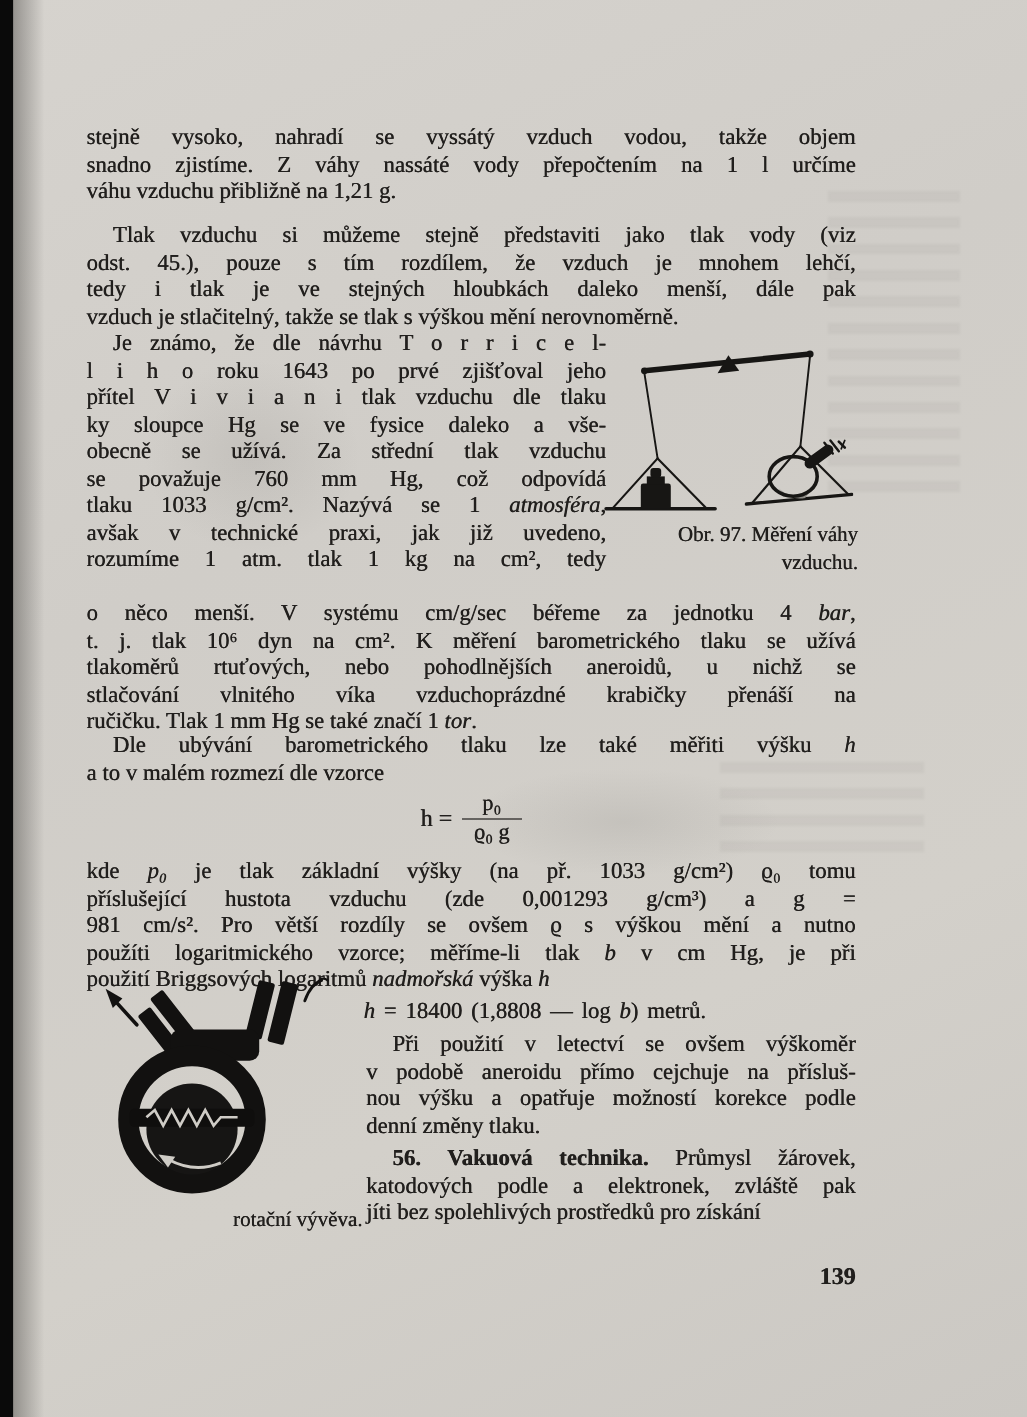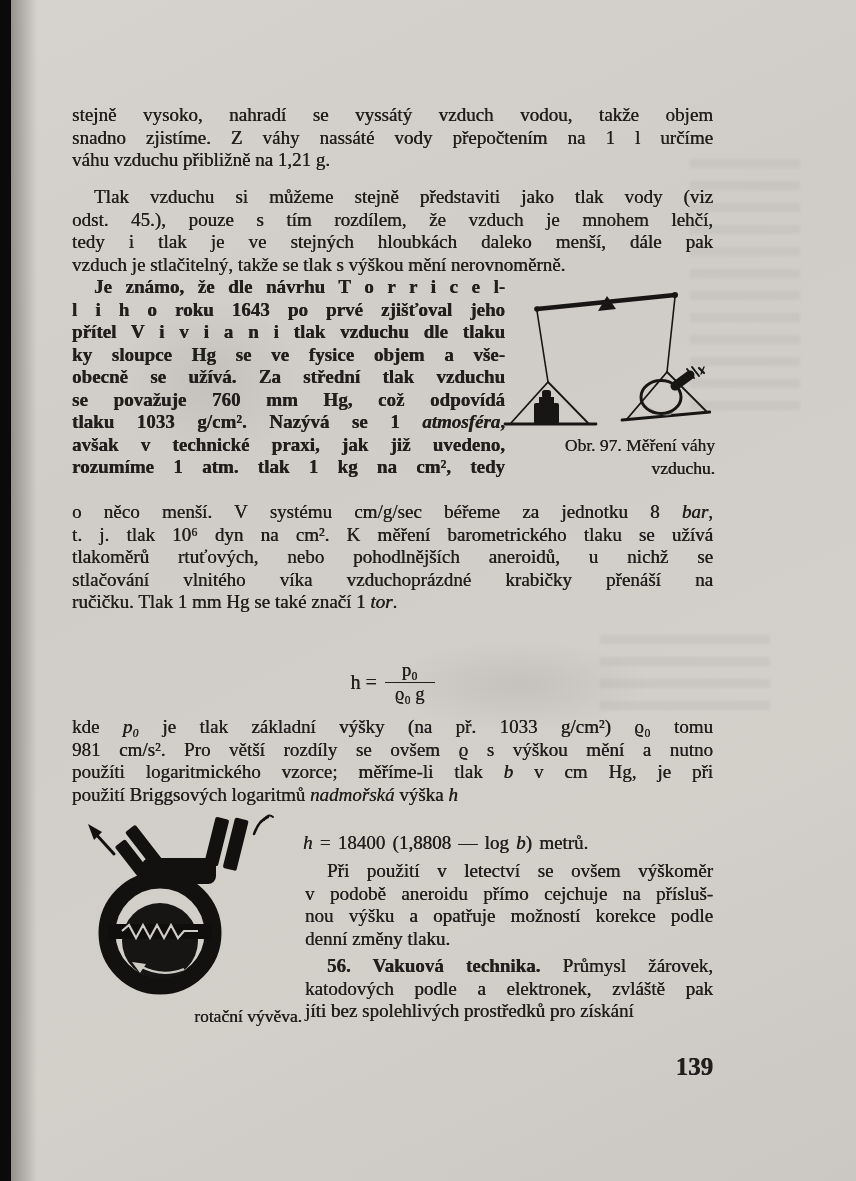--- a/index.html
+++ b/index.html
@@ -13,21 +13,21 @@
   .edge-shade{position:absolute;left:11px;top:0;width:26px;height:100%;
     background:linear-gradient(to right,rgba(45,43,40,.38),rgba(45,43,40,0));}
   .blk{position:absolute;}
   .ln{height:22.5px;line-height:22.5px;font-size:19px;white-space:normal;
       text-shadow:0.35px 0 0 currentColor;}
   .j{text-align:justify;text-align-last:justify;}
   .ind{text-indent:22px;}
   .it{font-style:italic;}
   .bd{font-weight:bold;}
   .caption{font-size:17.5px;line-height:22.5px;text-align:right;text-shadow:0.3px 0 0 currentColor;}
-  .pageno{font-size:25px;font-weight:bold;text-align:right;text-shadow:0.4px 0 0 currentColor;}
+  .pageno{font-size:20px;font-weight:bold;text-align:right;text-shadow:0.4px 0 0 currentColor;}
   .formula{font-size:20px;text-shadow:0.35px 0 0 currentColor;}
   .f1wrap{display:flex;justify-content:center;align-items:center;gap:8px;}
   .frac{display:inline-block;text-align:center;vertical-align:middle;font-size:18.5px;}
   .frac .num{display:block;padding:0 10px 1px 10px;border-bottom:1.8px solid #211f1d;}
   .frac .den{display:block;padding:1px 10px 0 10px;}
   .f2{word-spacing:2.5px;}
   .ghost{position:absolute;filter:blur(1.2px);opacity:.55;pointer-events:none;
     background:repeating-linear-gradient(0deg,rgba(108,106,101,.14) 0 9px,rgba(108,106,101,0) 9px 22px);}
   .smudge{position:absolute;border-radius:50%;pointer-events:none;
     background:radial-gradient(closest-side,rgba(100,98,94,.12),rgba(100,98,94,0));}
@@ -51,25 +51,25 @@
     <div class="ln"><span>váhu vzduchu přibližně na 1,21 g.</span></div>
   </div>
 
   <div class="blk" style="left:72px;top:186px;width:641px;">
     <div class="ln j ind"><span>Tlak vzduchu si můžeme stejně představiti jako tlak vody (viz</span></div>
     <div class="ln j"><span>odst. 45.), pouze s tím rozdílem, že vzduch je mnohem lehčí,</span></div>
     <div class="ln j"><span>tedy i tlak je ve stejných hloubkách daleko menší, dále pak</span></div>
     <div class="ln"><span>vzduch je stlačitelný, takže se tlak s výškou mění nerovnoměrně.</span></div>
   </div>
 
-  <div class="blk" style="left:72px;top:276px;width:433px;font-weight:bold;">
+  <div class="blk" style="left:72px;top:276px;width:433px;">
     <div class="ln j ind"><span>Je známo, že dle návrhu T o r r i c e l-</span></div>
     <div class="ln j"><span>l i h o roku 1643 po prvé zjišťoval jeho</span></div>
     <div class="ln j"><span>přítel V i v i a n i tlak vzduchu dle tlaku</span></div>
-    <div class="ln j"><span>ky sloupce Hg se ve fysice objem a vše-</span></div>
+    <div class="ln j"><span>ky sloupce Hg se ve fysice daleko a vše-</span></div>
     <div class="ln j"><span>obecně se užívá. Za střední tlak vzduchu</span></div>
     <div class="ln j"><span>se považuje 760 mm Hg, což odpovídá</span></div>
     <div class="ln j"><span>tlaku 1033 g/cm². Nazývá se 1 </span><span class="it">atmosféra</span><span>,</span></div>
     <div class="ln j"><span>avšak v technické praxi, jak již uvedeno,</span></div>
     <div class="ln j"><span>rozumíme 1 atm. tlak 1 kg na cm², tedy</span></div>
   </div>
 
   <svg class="blk" style="left:503px;top:286px;" width="208" height="146" viewBox="0 0 208 146">
     <g stroke="#171614" fill="none" stroke-linecap="round">
       <line x1="34" y1="23" x2="172" y2="9" stroke-width="4.6"></line>
@@ -98,38 +98,43 @@
       <rect x="39" y="104" width="9" height="8" rx="2.5"></rect>
     </g>
   </svg>
 
   <div class="blk caption" style="left:500px;top:434px;width:215px;">
     <div>Obr. 97. Měření váhy</div>
     <div>vzduchu.</div>
   </div>
 
   <div class="blk" style="left:72px;top:501px;width:641px;">
-    <div class="ln j"><span>o něco menší. V systému cm/g/sec béřeme za jednotku 8 </span><span class="it">bar</span><span>,</span></div>
+    <div class="ln j"><span>o něco menší. V systému cm/g/sec béřeme za jednotku 4 </span><span class="it">bar</span><span>,</span></div>
     <div class="ln j"><span>t. j. tlak 10⁶ dyn na cm². K měření barometrického tlaku se užívá</span></div>
     <div class="ln j"><span>tlakoměrů rtuťových, nebo pohodlnějších aneroidů, u nichž se</span></div>
     <div class="ln j"><span>stlačování vlnitého víka vzduchoprázdné krabičky přenáší na</span></div>
     <div class="ln"><span>ručičku. Tlak 1 mm Hg se také značí 1 </span><span class="it">tor</span><span>.</span></div>
   </div>
 
+  <div class="blk" style="left:72px;top:611px;width:641px;">
+    <div class="ln j ind"><span>Dle ubývání barometrického tlaku lze také měřiti výšku </span><span class="it">h</span></div>
+    <div class="ln"><span>a to v malém rozmezí dle vzorce</span></div>
+  </div>
 
   <div class="blk formula f1wrap" style="left:72px;top:657px;width:641px;height:50px;">
     <span>h =</span>
     <span class="frac">
       <span class="num">p₀</span>
       <span class="den">ϱ₀ g</span>
     </span>
   </div>
 
   <div class="blk" style="left:72px;top:716px;width:641px;">
     <div class="ln j"><span>kde </span><span class="it">p₀</span><span> je tlak základní výšky (na př. 1033 g/cm²) </span><span>ϱ₀</span><span> tomu</span></div>
+    <div class="ln j"><span>příslušející hustota vzduchu (zde 0,001293 g/cm³) a g =</span></div>
     <div class="ln j"><span>981 cm/s². Pro větší rozdíly se ovšem ϱ s výškou mění a nutno</span></div>
     <div class="ln j"><span>použíti logaritmického vzorce; měříme-li tlak </span><span class="it">b</span><span> v cm Hg, je při</span></div>
     <div class="ln"><span>použití Briggsových logaritmů </span><span class="it">nadmořská</span><span> výška </span><span class="it">h</span></div>
   </div>
 
   <svg class="blk" style="left:58px;top:812px;" width="252" height="198" viewBox="0 0 252 198">
 
     <g fill="#121110" stroke="none">
       <g transform="rotate(-38 84 44)">
         <rect x="68" y="20" width="13" height="40" rx="2"></rect>

